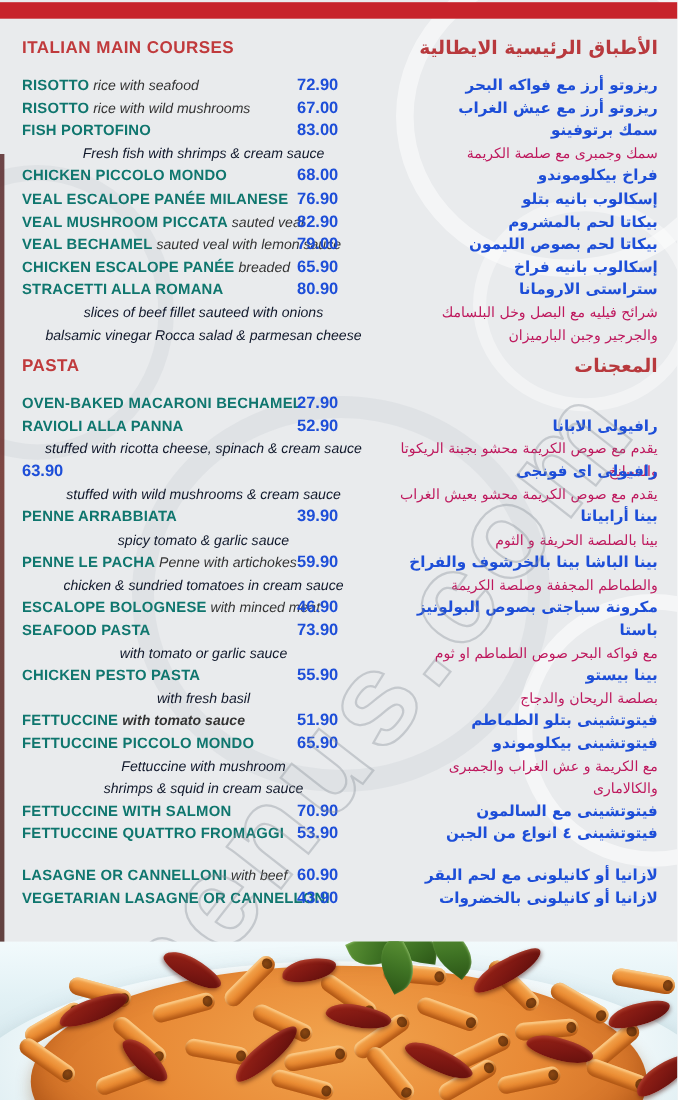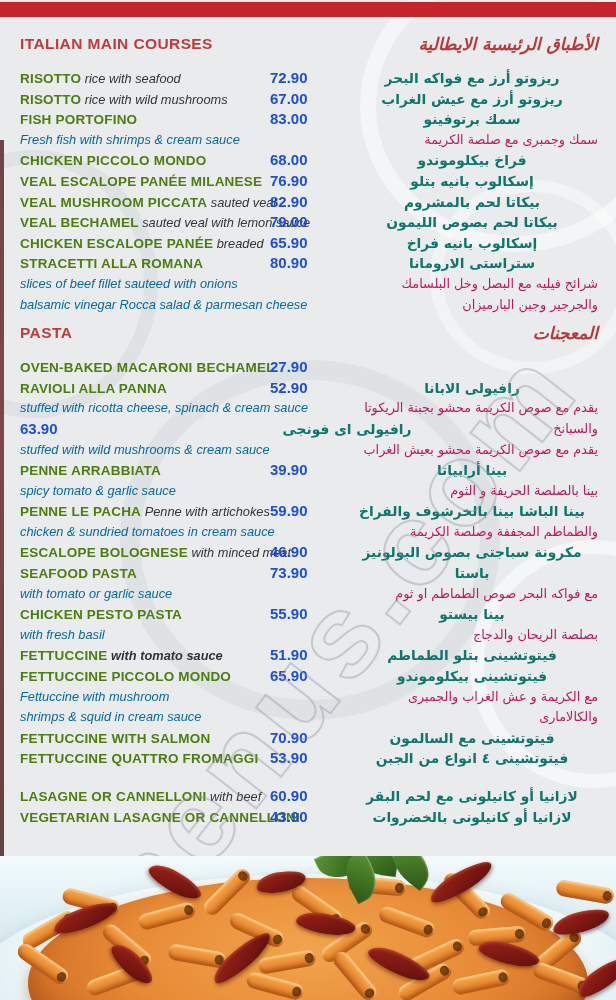--- a/index.html
+++ b/index.html
@@ -20,32 +20,32 @@
   .s5{left:430px; top:180px; width:180px; height:170px; border:12px solid rgba(255,255,255,0.4);}
   .watermark{
     position:absolute; left:-20px; top:985px; transform:rotate(-52deg); transform-origin:0 0;
     font-size:118px; font-weight:bold; letter-spacing:8px; white-space:nowrap;
     color:transparent; -webkit-text-stroke:2px rgba(138,145,152,0.38);
     z-index:4; pointer-events:none;
   }
   .content{position:absolute; left:20px; right:18px; top:26px; z-index:2;}
   .sec-head{display:flex; justify-content:space-between; align-items:center; margin:6px 0 12px 0; height:24px;}
   .sec-title-en{color:#c03a3c; font-weight:bold; font-size:15.5px; letter-spacing:.4px;}
-  .sec-title-ar{color:#b8393d; font-weight:bold; font-size:17px;font-style:italic;}
+  .sec-title-ar{color:#b8393d; font-weight:bold; font-size:17px;}
   .ar{font-family:"DejaVu Sans", sans-serif; direction:rtl;}
   .item-row{display:flex; align-items:baseline; height:20.6px; line-height:20.6px;}
   .gap-before{margin-top:17px;}
   .en-cell{flex:none; width:250px; white-space:nowrap; overflow:visible;}
-  .en-name{color:#4d7c0f; font-weight:bold; font-size:13.5px; letter-spacing:.2px;}
+  .en-name{color:#0f766e; font-weight:bold; font-size:13.5px; letter-spacing:.2px;}
   .en-desc{color:#333; font-style:italic; font-size:12.8px;}
   .en-desc.bold{font-weight:bold;}
   .price{flex:none; width:76px; color:#1d4ed8; font-weight:bold; font-size:15px;}
-  .ar-cell{flex:1; text-align:center; color:#0f766e; font-weight:bold; font-size:13.8px;}
+  .ar-cell{flex:1; text-align:right; color:#1d4ed8; font-weight:bold; font-size:13.8px;}
   .sub-row{display:flex; align-items:baseline; height:20.6px; line-height:20.6px;}
-  .sub-en{flex:none; width:330px; color:#0369a1; font-style:italic; font-size:12.8px; white-space:nowrap;}
+  .sub-en{flex:none; width:330px; color:#0f172a; font-style:italic; font-size:12.8px; white-space:nowrap;text-align:center;}
   .sub-ar{flex:1; text-align:right; color:#be185d; font-size:12.8px;}
   
   .photo{position:absolute; left:0; top:856px; width:616px; height:144px; overflow:hidden; z-index:5;
     background:linear-gradient(180deg,#f2fafc 0%, #e2f1f5 35%, #cfe3e9 100%);}
   .plate{position:absolute; left:-40px; top:18px; width:700px; height:260px; border-radius:50%;
     background:radial-gradient(ellipse at 50% 30%, #fdfeff 0%, #eef7f9 55%, #d3e6ec 80%, #c2d9e0 100%);
     box-shadow:0 10px 22px rgba(90,120,135,.35);}
   .mound{position:absolute; left:28px; top:22px; width:560px; height:210px; border-radius:50%;
     background:radial-gradient(ellipse at 50% 35%, #f2a44e 0%, #e88a36 45%, #d06f26 75%, #b85a1e 100%);
     box-shadow:inset 0 -14px 26px rgba(140,60,10,.5), 0 6px 14px rgba(120,70,20,.35);}

